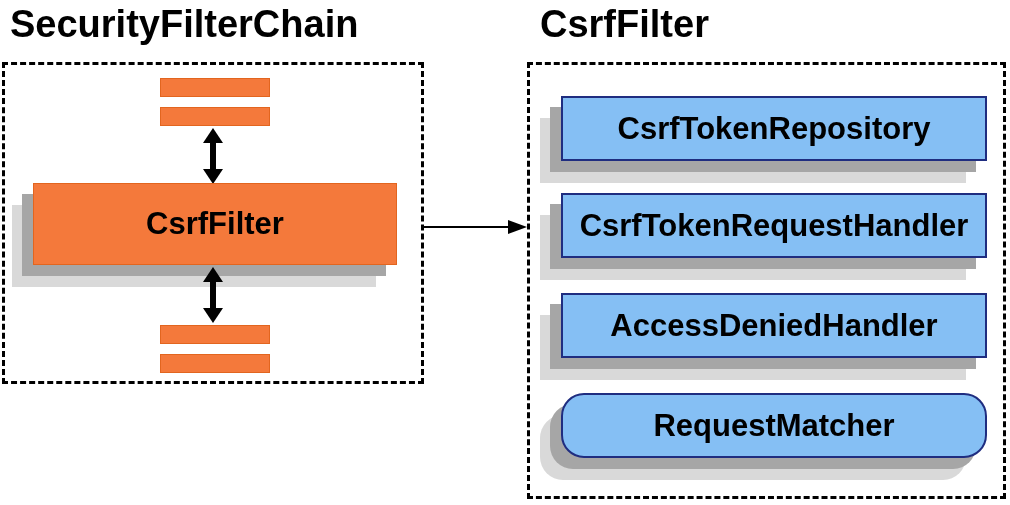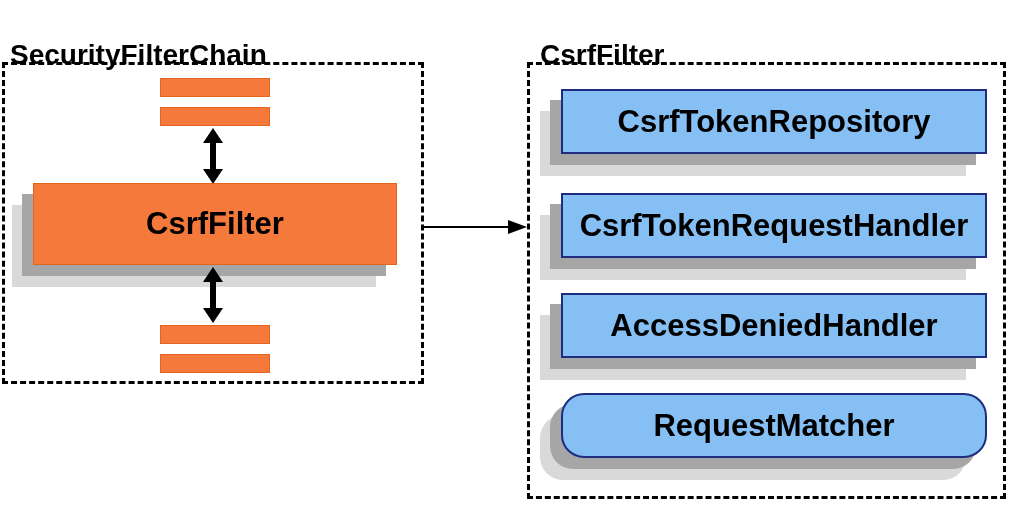--- a/index.html
+++ b/index.html
@@ -12,22 +12,22 @@
     --arrow:#000000;
     --text:#000000;
   }
   *{margin:0;padding:0;box-sizing:border-box;}
   body{background:#ffffff;font-family:"Liberation Sans", sans-serif;}
   #canvas{
     position:relative;width:1010px;height:505px;background:#ffffff;overflow:hidden;
   }
   .panel-title{
     position:absolute;
-    font-size:28px;font-weight:bold;color:var(--text);
-    letter-spacing:0px;white-space:nowrap;line-height:1.1;margin-top:36px;
+    font-size:38px;font-weight:bold;color:var(--text);
+    letter-spacing:0px;white-space:nowrap;line-height:1.1;
   }
   #title-left{left:10px;top:4px;}
   #title-right{left:540px;top:4px;}
   .dashed-box{
     position:absolute;border:3px dashed #000000;background:transparent;
   }
   #left-box{left:2px;top:62px;width:422px;height:322px;}
   #right-box{left:527px;top:62px;width:479px;height:437px;}
 
   .stack-bar{
@@ -51,21 +51,21 @@
   }
   .box-label{
     font-size:31px;font-weight:bold;color:var(--text);white-space:nowrap;
   }
   .component-box{
     position:absolute;left:31px;width:426px;height:65px;
     background:var(--blue);border:2px solid var(--blue-border);
     box-shadow:-11px 11px 0 var(--shadow-mid), -21px 22px 0 var(--shadow-light);
     display:flex;align-items:center;justify-content:center;
   }
-  #component-0{top:24px;}
+  #component-0{top:31px;}
   #component-1{top:128px;}
   #component-2{top:228px;}
   #component-3{top:328px;border-radius:23px;}
 
   #h-arrow{position:absolute;left:424px;top:219px;width:103px;height:16px;}
 </style>
 </head>
 <body>
 
 <div id="canvas">

